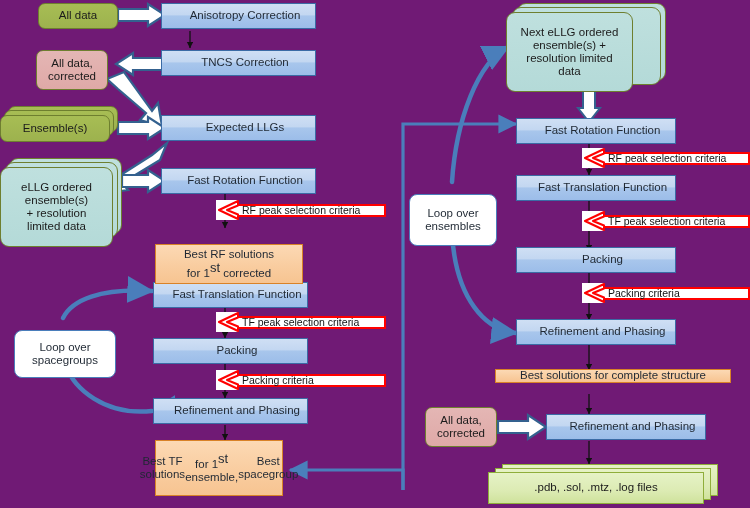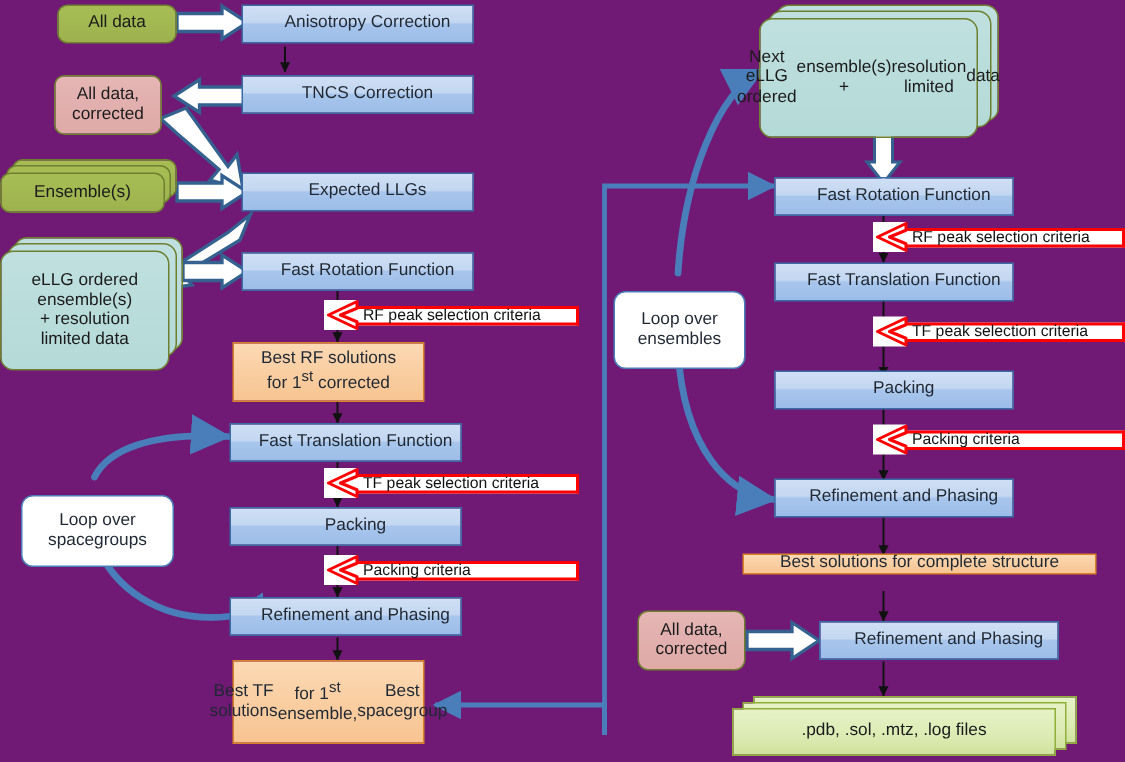--- a/index.html
+++ b/index.html
@@ -40,21 +40,21 @@
   .stack-l{position:absolute;box-sizing:border-box;}
 
   
   .crit{position:absolute;height:20px;display:flex;align-items:center;}
   .crit .tip{width:22px;height:20px;background:#fff;position:relative;flex:0 0 22px;}
   .crit .bar{flex:1 1 auto;height:13px;background:#fff;border:2px solid #ff0000;
              border-left:none;display:flex;align-items:center;
              font-size:10.5px;color:#111;white-space:nowrap;padding:0 4px;box-sizing:border-box;}
   .crit svg{position:absolute;left:0;top:0;}
 
-  sup{font-size:10px;vertical-align:super;}
+  sup{font-size:13px;vertical-align:super;}
   .lbl{pointer-events:none;}
 </style>
 </head>
 <body>
 
 <div id="stage">
 
   <svg width="750" height="508" style="position:absolute;left:0;top:0;">
     <defs>
       <marker id="bArrow" markerWidth="7" markerHeight="7" refX="5.5" refY="3" orient="auto">
@@ -177,21 +177,21 @@
   </div>
 
   <div class="node proc" style="left:153px;top:338px;width:155px;height:26px;">
     <span>Packing</span>
   </div>
 
   <div class="node proc" style="left:153px;top:398px;width:155px;height:26px;">
     <span>Refinement and Phasing</span>
   </div>
 
-  <div class="node result" style="left:155px;top:228px;width:128px;height:40px;flex-direction:column;">
+  <div class="node result" style="left:155px;top:244px;width:148px;height:40px;flex-direction:column;">
     <span>Best RF solutions</span>
     <span>
       <span>for 1</span><sup>st</sup><span> corrected</span>
     </span>
   </div>
 
   <div class="node result" style="left:155px;top:440px;width:128px;height:56px;flex-direction:row;">
     <span>Best TF solutions</span>
     <span>
       <span>for 1</span><sup>st</sup><span> ensemble,</span>
@@ -233,21 +233,21 @@
         </svg>
     </div>
     <div class="bar">
       <span>Packing criteria</span>
     </div>
   </div>
 
   <div style="position:absolute;left:506px;top:3px;width:160px;height:92px;">
     <div class="stack-l data-teal" style="left:11px;top:0;width:149px;height:78px;"></div>
     <div class="stack-l data-teal" style="left:6px;top:4px;width:149px;height:78px;"></div>
-    <div class="node data-teal lbl" style="left:0px;top:9px;width:146px;height:80px;flex-direction:row;">
+    <div class="node data-teal lbl" style="left:0px;top:9px;width:127px;height:80px;flex-direction:column;">
       <span>Next eLLG ordered</span>
       <span>ensemble(s) +</span>
       <span>resolution limited</span>
       <span>data</span>
     </div>
   </div>
 
   <div class="node data-pink lbl" style="left:425px;top:407px;width:72px;height:40px;flex-direction:column;">
     <span>All data,</span>
     <span>corrected</span>

